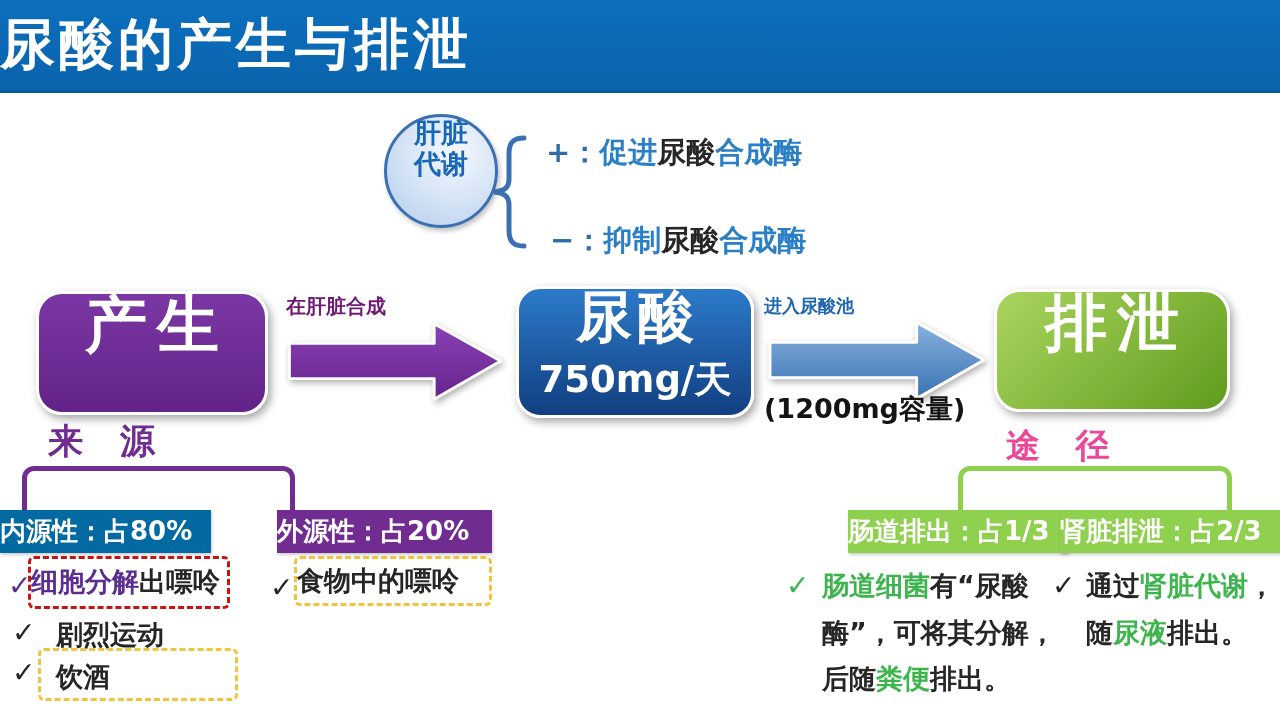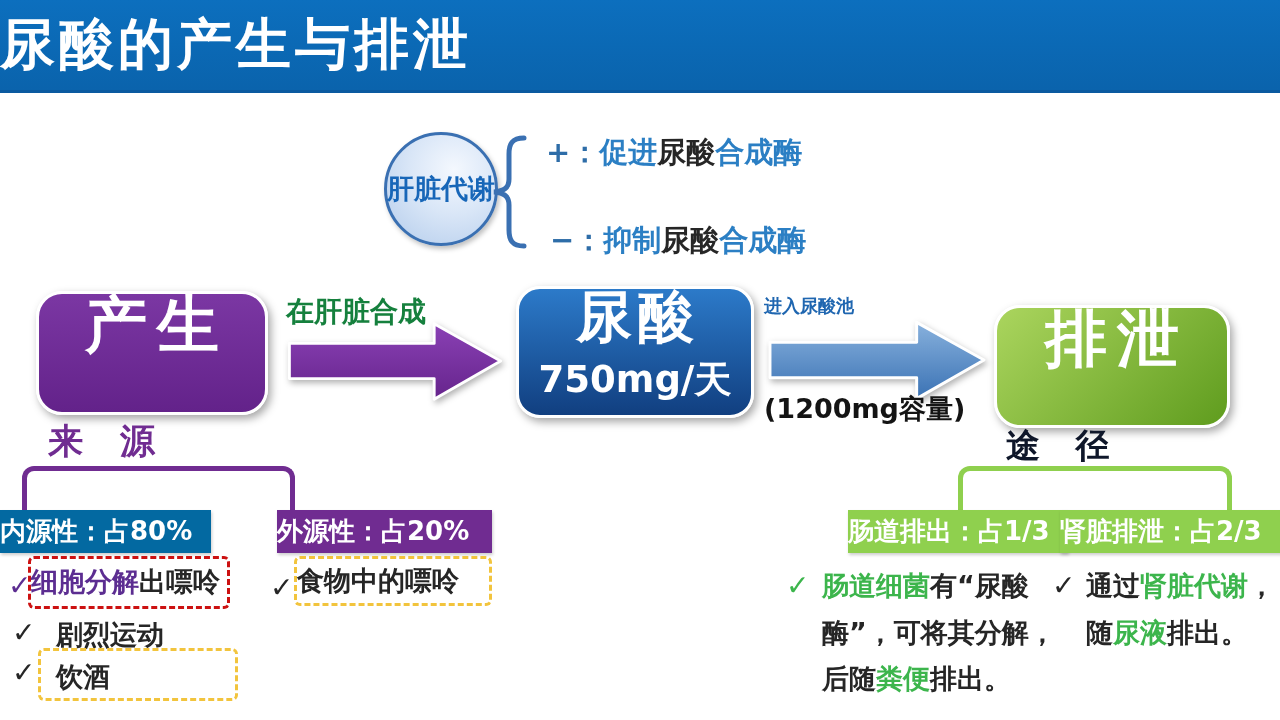--- a/index.html
+++ b/index.html
@@ -7,47 +7,47 @@
          font-family:"DejaVu Sans","Liberation Sans",sans-serif;}
   .abs{position:absolute}
   .flexc{display:flex;align-items:center;}
 
   
   .banner{left:0;top:0;width:1280px;height:93px;background:linear-gradient(180deg,#0C6FBE,#0A63AC);
           border-bottom:3px solid #0B5AA0;box-sizing:border-box}
   .banner .t{color:#fff;font-size:55px;font-weight:800;letter-spacing:4px}
 
   
-  .circle{left:384px;top:132px;width:114px;height:114px;border-radius:50%;
+  .circle{left:384px;top:114px;width:114px;height:114px;border-radius:50%;
           background:radial-gradient(circle at 62% 32%,#F4F8FE 0%,#D9E6F7 45%,#B2CBEB 100%);
           border:3px solid #3A70B2;box-sizing:border-box;box-shadow:2px 3px 5px rgba(0,0,0,.25);
-          flex-direction:row}
+          flex-direction:column}
   .circle div{color:#1766B8;font-size:27px;font-weight:800;line-height:1.15}
   .enzline{font-size:29px;font-weight:800;white-space:nowrap}
   .sign{color:#2E6DA8}
   .c-blue{color:#2B7FC4}
   .c-dark{color:#262626}
   .c-purple{color:#5C2D91}
   .c-green{color:#3CB54C}
 
   
   .bigbox{border-radius:26px;border:3px solid #fff;box-sizing:border-box;color:#fff;font-weight:800;
           box-shadow:3px 4px 8px rgba(0,0,0,.35);flex-direction:column}
   .produce{left:36px;top:291px;width:232px;height:124px;background:linear-gradient(180deg,#7B37A3,#63228A)}
   .uric{left:516px;top:286px;width:238px;height:132px;border-radius:24px;
         background:linear-gradient(180deg,#2C7AC9,#113F80)}
-  .excrete{left:994px;top:305px;width:236px;height:123px;background:linear-gradient(135deg,#ABD55E,#5F9C1E)}
+  .excrete{left:994px;top:289px;width:236px;height:123px;background:linear-gradient(135deg,#ABD55E,#5F9C1E)}
   .bigbox .main{font-size:62px;letter-spacing:10px;text-indent:10px;line-height:1}
   .uric .main{font-size:56px;letter-spacing:6px;text-indent:6px}
   .uric .amount{font-size:37px;font-weight:800;margin-top:16px;line-height:1}
 
   .srclabel{left:36px;top:418px;width:232px;color:#702C91;font-size:35px;font-weight:800;letter-spacing:.35em;text-indent:.35em}
-  .pathlabel{left:994px;top:423px;width:236px;color:#0f172a;font-size:34px;font-weight:800;letter-spacing:.35em;text-indent:.35em}
+  .pathlabel{left:994px;top:423px;width:236px;color:#ec4899;font-size:34px;font-weight:800;letter-spacing:.35em;text-indent:.35em}
 
-  .arrowlabel1{left:286px;top:293px;width:222px;color:#15803d;font-size:28px;font-weight:800}
+  .arrowlabel1{left:286px;top:293px;width:222px;color:#701a75;font-size:20px;font-weight:800}
   .arrowlabel2{left:764px;top:294px;width:224px;color:#1F66B0;font-size:18px;font-weight:800}
   .capacity{left:764px;top:391px;width:224px;color:#141414;font-size:27px;font-weight:800}
   .arrow{filter:drop-shadow(2px 3px 3px rgba(0,0,0,.3))}
   .arrow1{left:284px;top:316px;width:224px;height:90px}
   .arrow2{left:768px;top:314px;width:220px;height:92px}
 
   
   .bracket{border:5px solid;border-bottom:none;border-radius:12px 12px 0 0;box-sizing:border-box}
   .bracketL{left:22px;top:466px;width:273px;height:45px;border-color:#702C91}
   .bracketR{left:958px;top:466px;width:274px;height:45px;border-color:#8FD04E}

